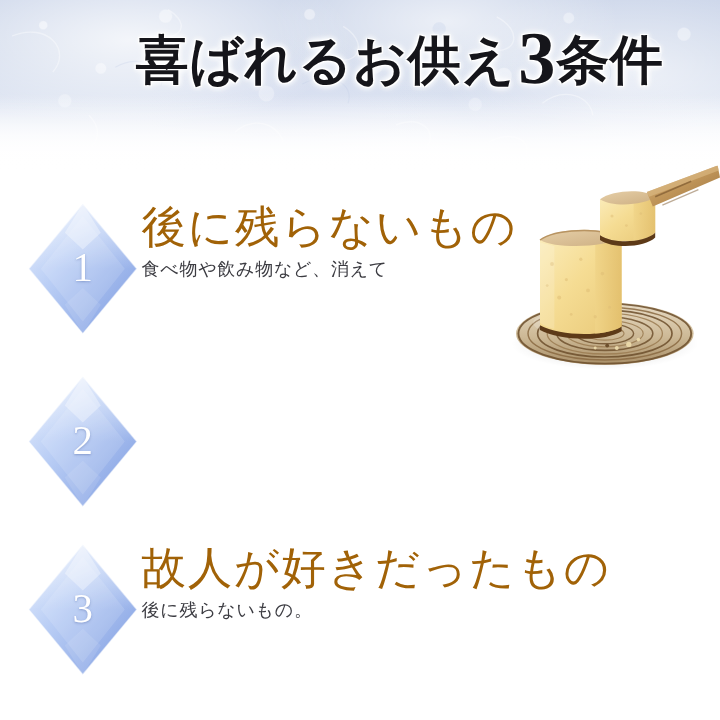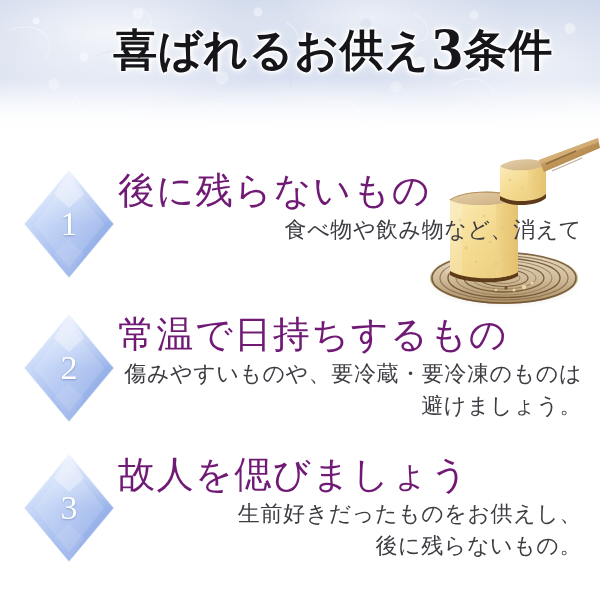--- a/index.html
+++ b/index.html
@@ -145,34 +145,33 @@
     text-shadow: 0 1px 2px rgba(70,95,160,0.45);
     pointer-events: none;
   }
 
   .item-text { flex: 1 1 auto; padding-top: 2px; }
 
   .item-heading {
     font-family: Liberation Serif, serif;
     font-size: 37px;
     line-height: 1.12;
-    color: #701a75;
+    color: #a16207;
     letter-spacing: 1.5px;
     white-space: nowrap;
     margin: 0 0 3px 0;
   }
   .item-desc {
     font-family: "Liberation Sans", "DejaVu Sans", sans-serif;
-    font-size: 22px;
+    font-size: 15px;
     line-height: 1.42;
     color: #3c3c42;
     letter-spacing: 0.6px;
     margin: 0;
     white-space: nowrap;
-    text-align: right;
   }
   .item-desc .line { display: block; }
 </style>
 </head>
 <body>
 
 <div id="page">
 
   <div class="header-band">
     <div class="header-base"></div>
@@ -353,27 +352,20 @@
         </defs>
         <polygon points="47,2 92,56 47,110 2,56" fill="url(#dgA2)"></polygon>
         <polygon points="47,2 92,56 47,56 2,56" fill="url(#dgB2)" opacity=".6"></polygon>
         <polygon points="47,12 82,56 47,100 12,56" fill="#ffffff" opacity=".13"></polygon>
         <polygon points="47,2 62,26 47,40 32,26" fill="#ffffff" opacity=".35"></polygon>
         <polygon points="47,110 62,86 47,72 32,86" fill="#ffffff" opacity=".10"></polygon>
         <polygon points="47,2 92,56 47,110 2,56" fill="none" stroke="#ffffff" stroke-width="1.2" opacity=".5"></polygon>
       </svg>
       <div class="num">2</div>
     </div>
-    <div class="item-text">
-      <div class="item-heading">常温で日持ちするもの</div>
-      <div class="item-desc">
-        <span class="line">傷みやすいものや、要冷蔵・要冷凍のものは</span>
-        <span class="line">避けましょう。</span>
-      </div>
-    </div>
   </div>
 
   <div class="item" id="item-3">
     <div class="badge">
       <svg width="94" height="116" viewBox="0 0 94 116">
         <defs>
           <linearGradient id="dgA3" x1="0" y1="0" x2="1" y2="1">
             <stop offset="0%" stop-color="#e9f1fe"></stop>
             <stop offset="40%" stop-color="#bacef5"></stop>
             <stop offset="100%" stop-color="#7d9be0"></stop>
@@ -386,21 +378,20 @@
         <polygon points="47,2 92,56 47,110 2,56" fill="url(#dgA3)"></polygon>
         <polygon points="47,2 92,56 47,56 2,56" fill="url(#dgB3)" opacity=".6"></polygon>
         <polygon points="47,12 82,56 47,100 12,56" fill="#ffffff" opacity=".13"></polygon>
         <polygon points="47,2 62,26 47,40 32,26" fill="#ffffff" opacity=".35"></polygon>
         <polygon points="47,110 62,86 47,72 32,86" fill="#ffffff" opacity=".10"></polygon>
         <polygon points="47,2 92,56 47,110 2,56" fill="none" stroke="#ffffff" stroke-width="1.2" opacity=".5"></polygon>
       </svg>
       <div class="num">3</div>
     </div>
     <div class="item-text">
-      <div class="item-heading">故人を偲びましょう</div>
+      <div class="item-heading">故人が好きだったもの</div>
       <div class="item-desc">
-        <span class="line">生前好きだったものをお供えし、</span>
         <span class="line">後に残らないもの。</span>
       </div>
     </div>
   </div>
 
 </div>
 
 </body></html>

